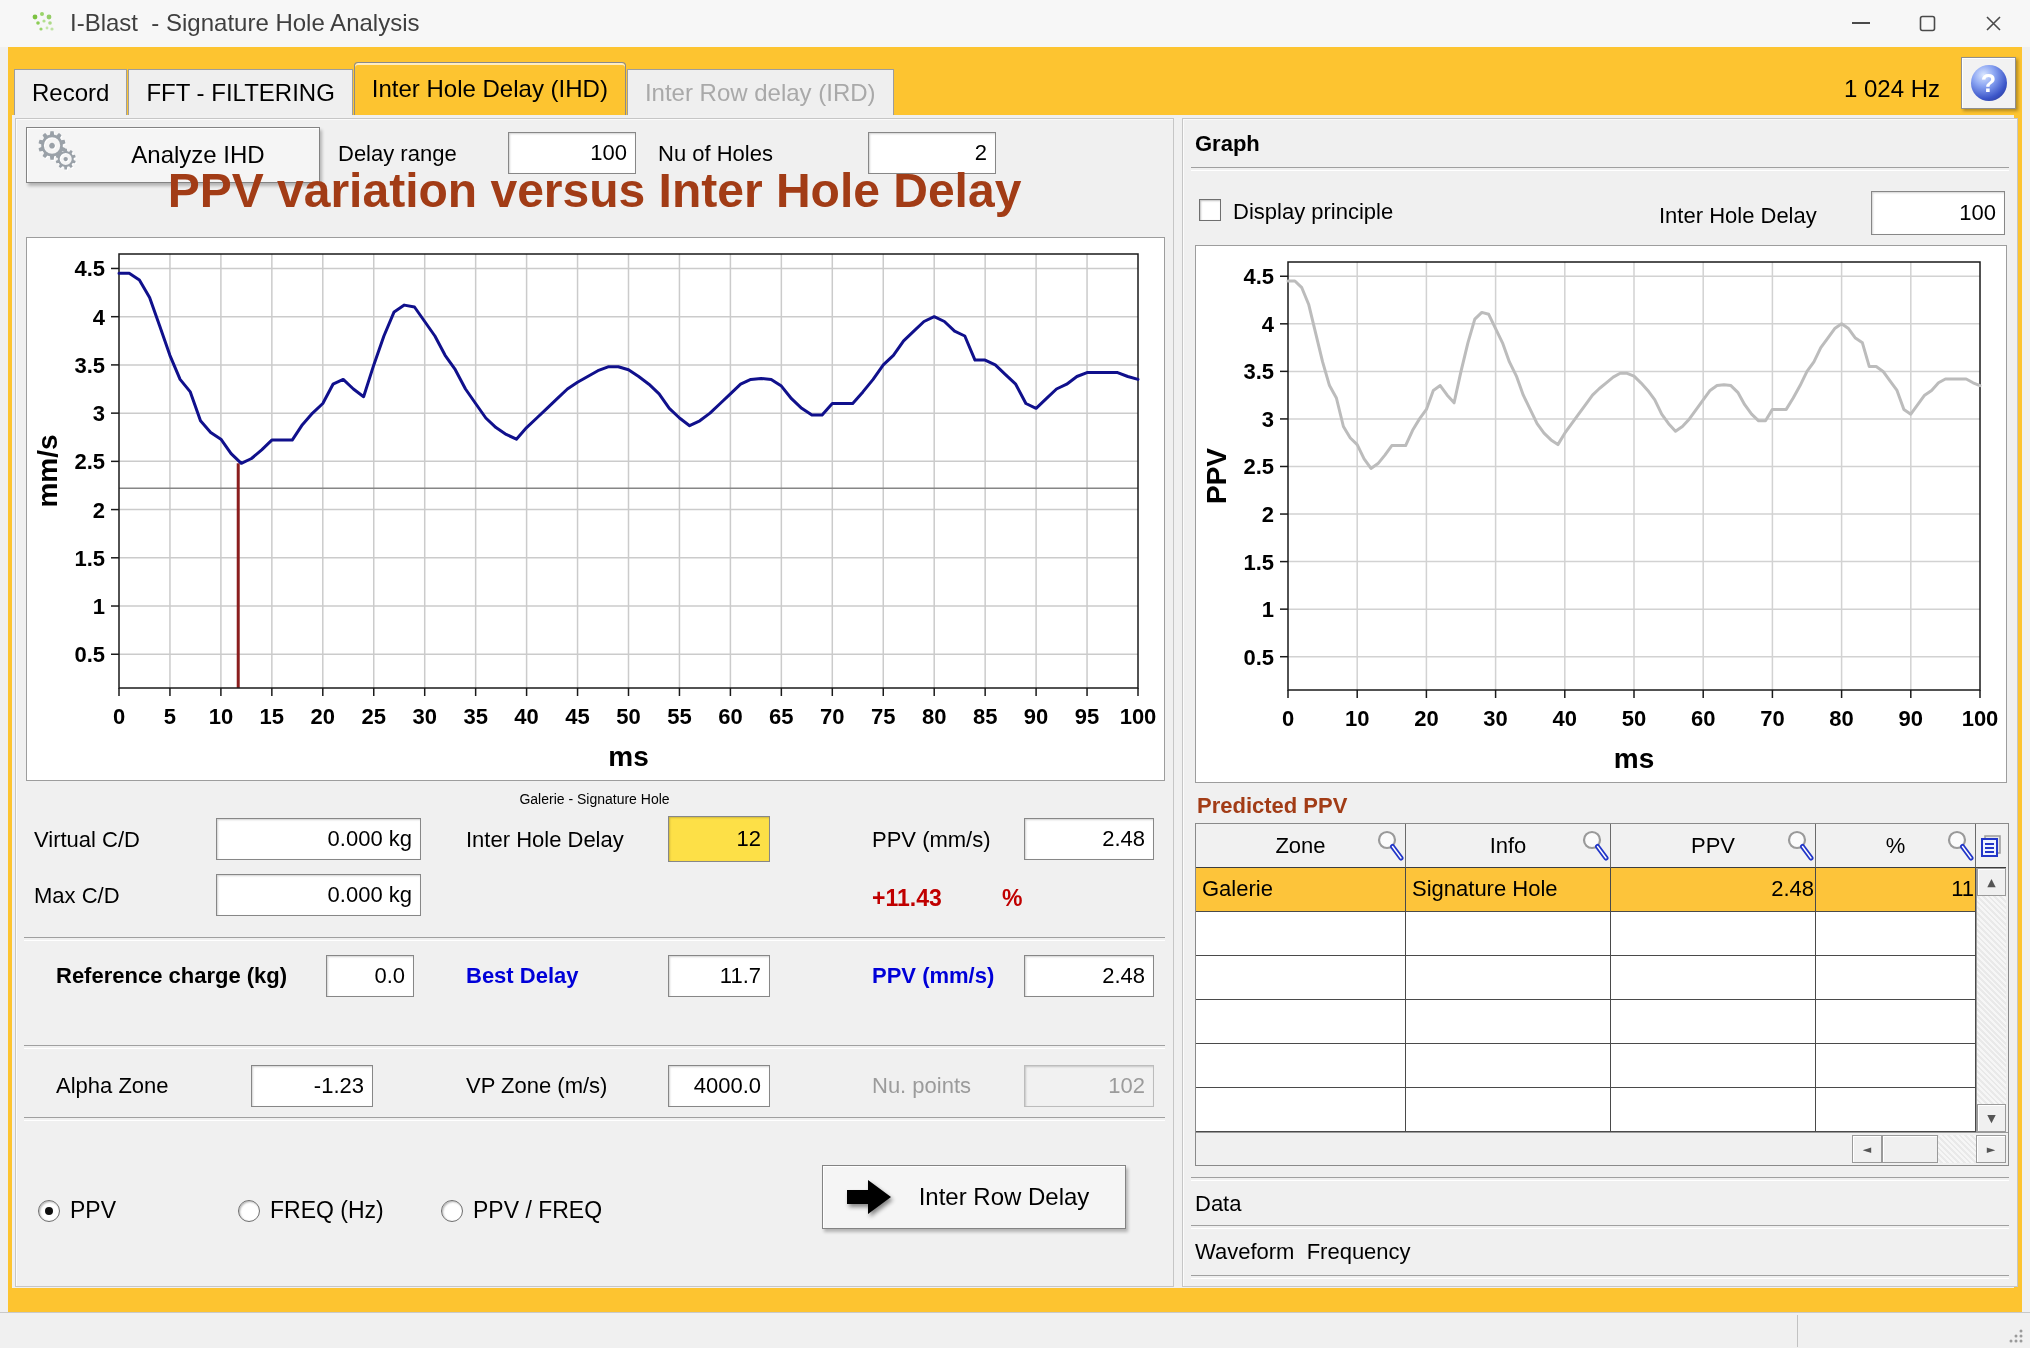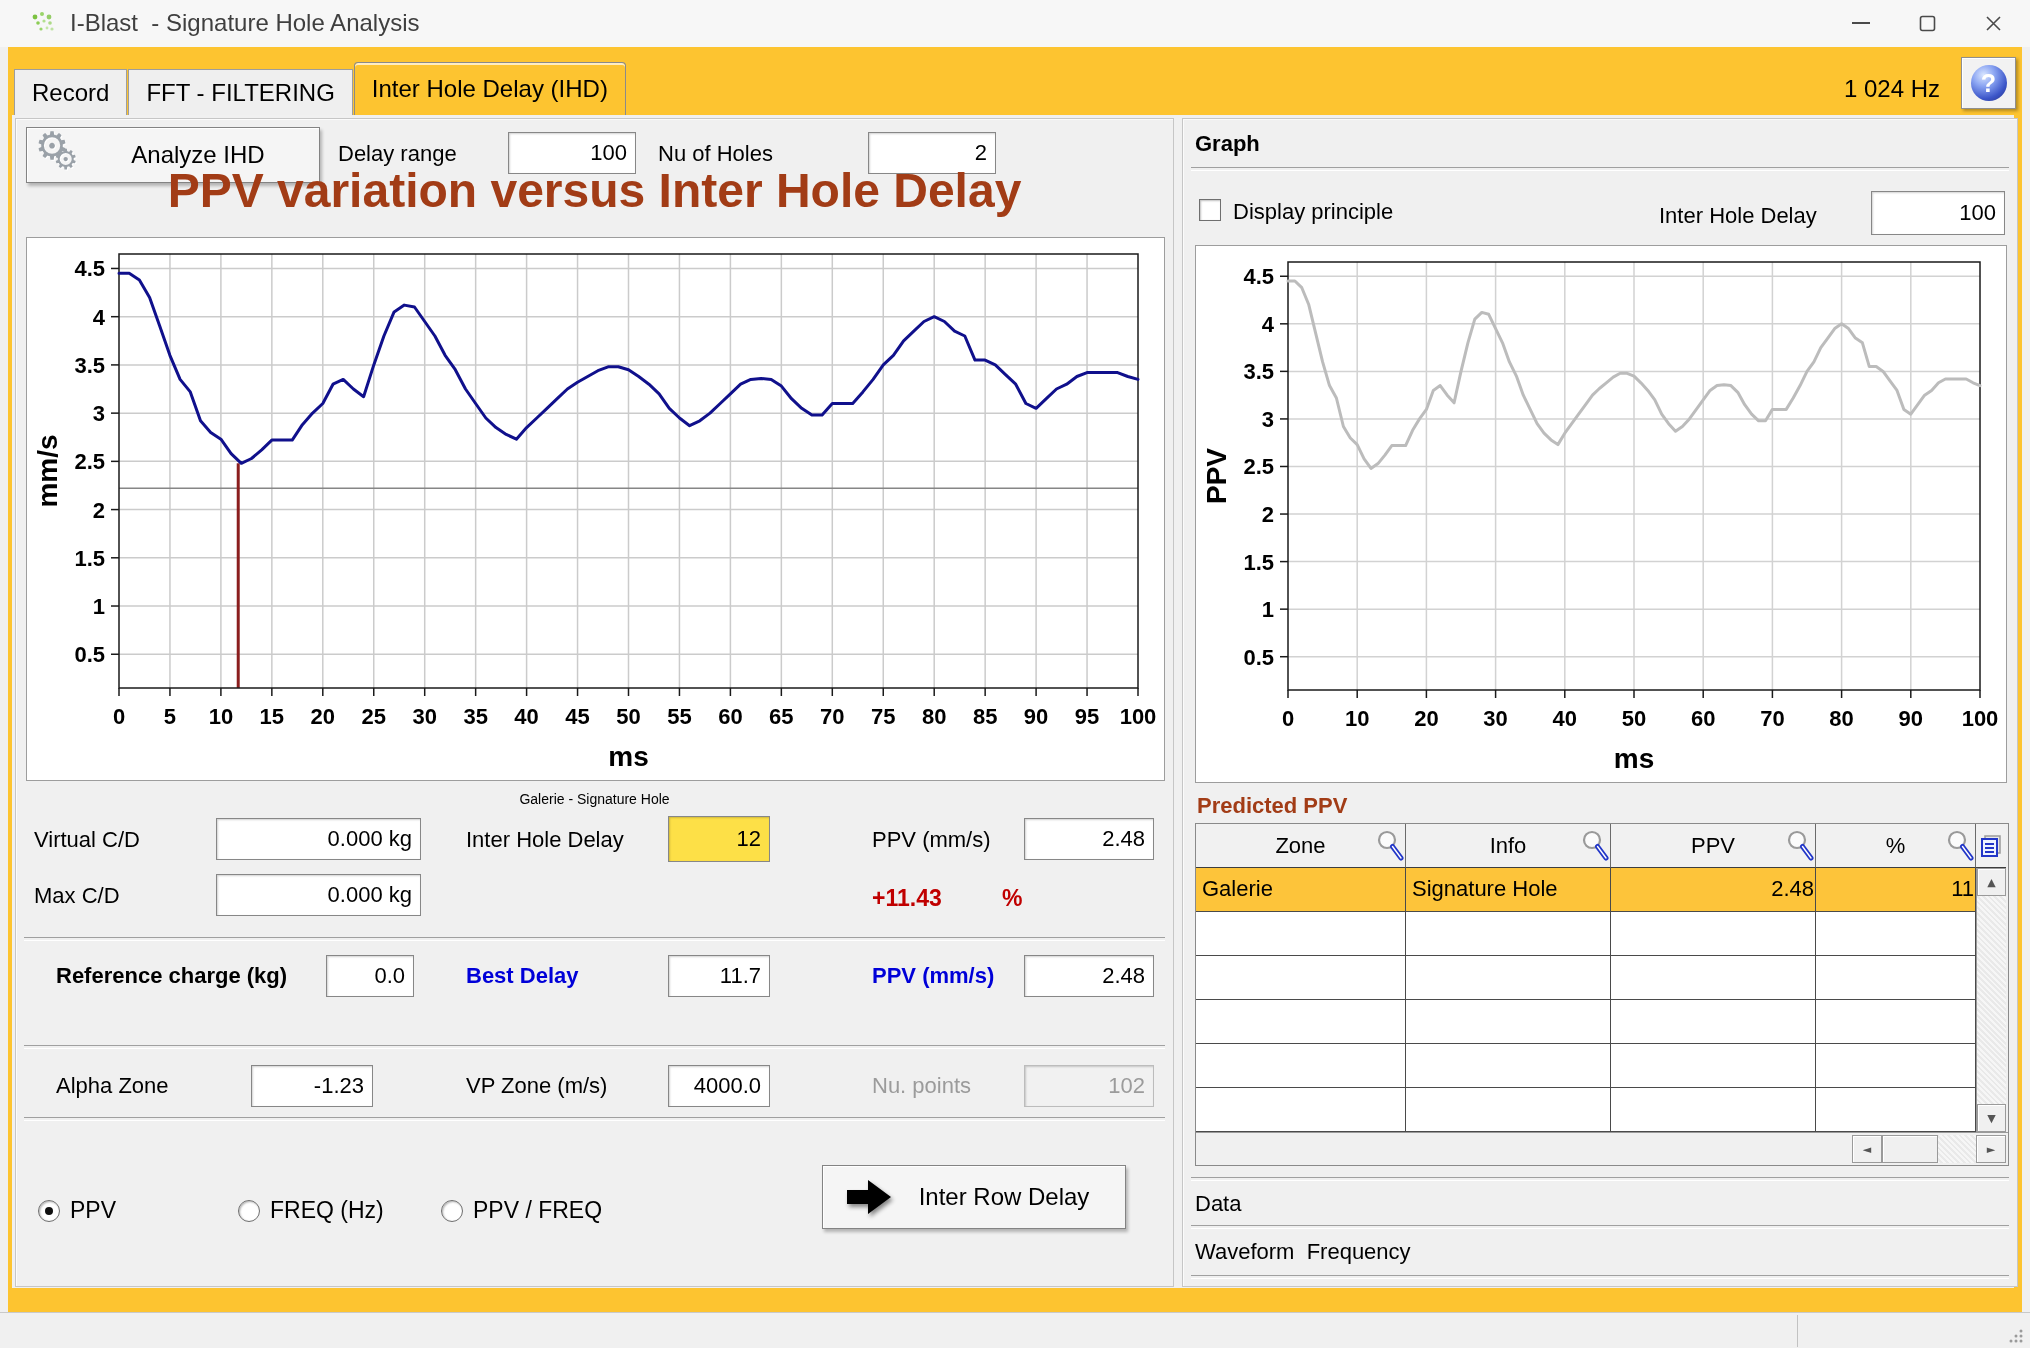--- a/index.html
+++ b/index.html
@@ -118,20 +118,23 @@
   <div class="band"></div>
   <div class="tabstrip" id="tabstrip">
       <div class="tab">
         <span>Record</span>
       </div>
       <div class="tab">
         <span>FFT - FILTERING</span>
       </div>
       <div class="tab active">
         <span>Inter Hole Delay (IHD)</span>
+      </div>
+      <div class="tab disabled">
+        <span>Inter Row delay (IRD)</span>
       </div>
     </div>
   <span class="hz">1 024 Hz</span>
   <div class="help-btn">
     <span class="help-orb">?</span>
   </div>
 
   <div class="content"></div>
 
   <div class="panel left-panel">

